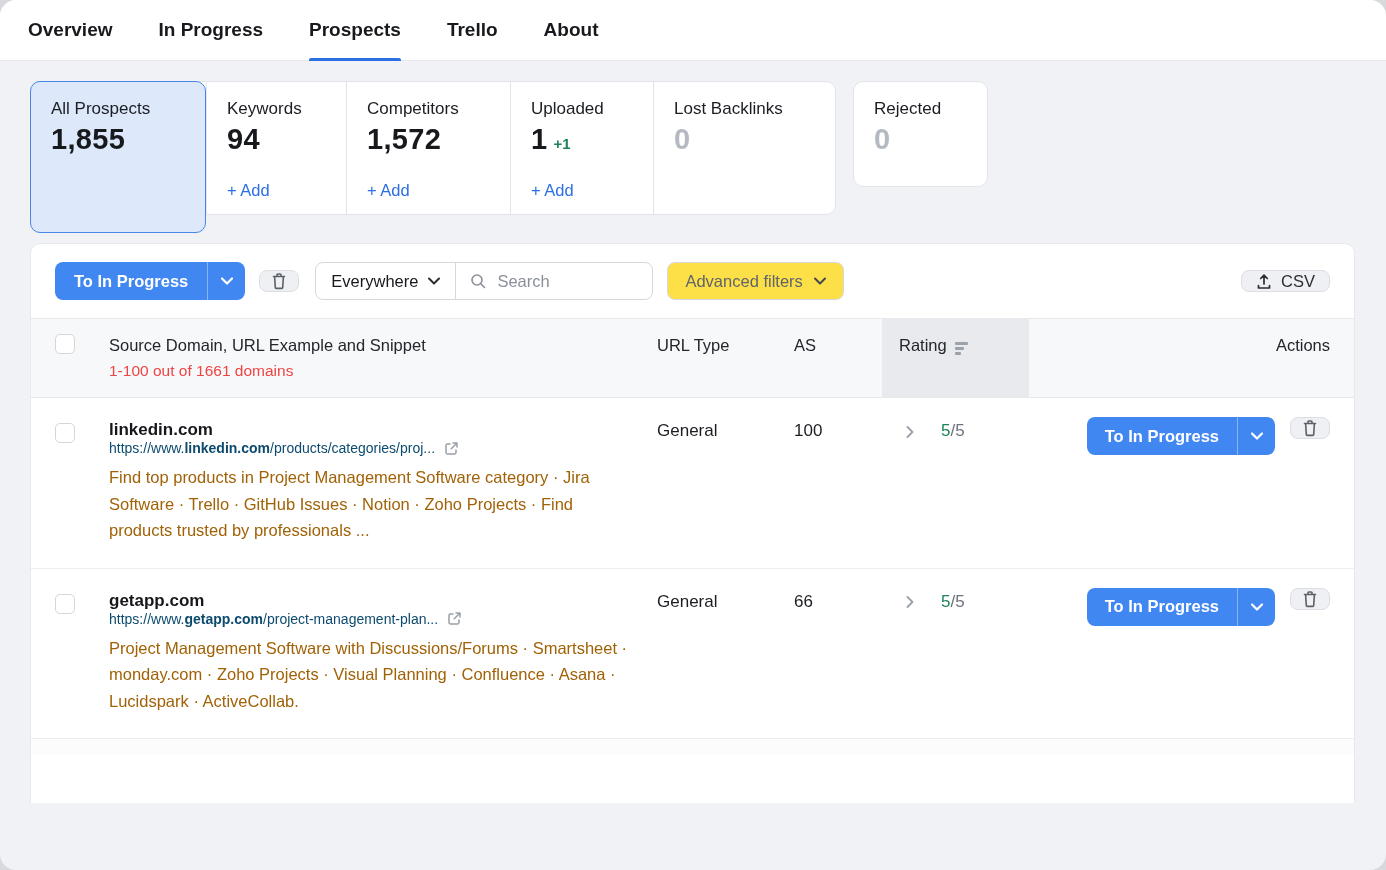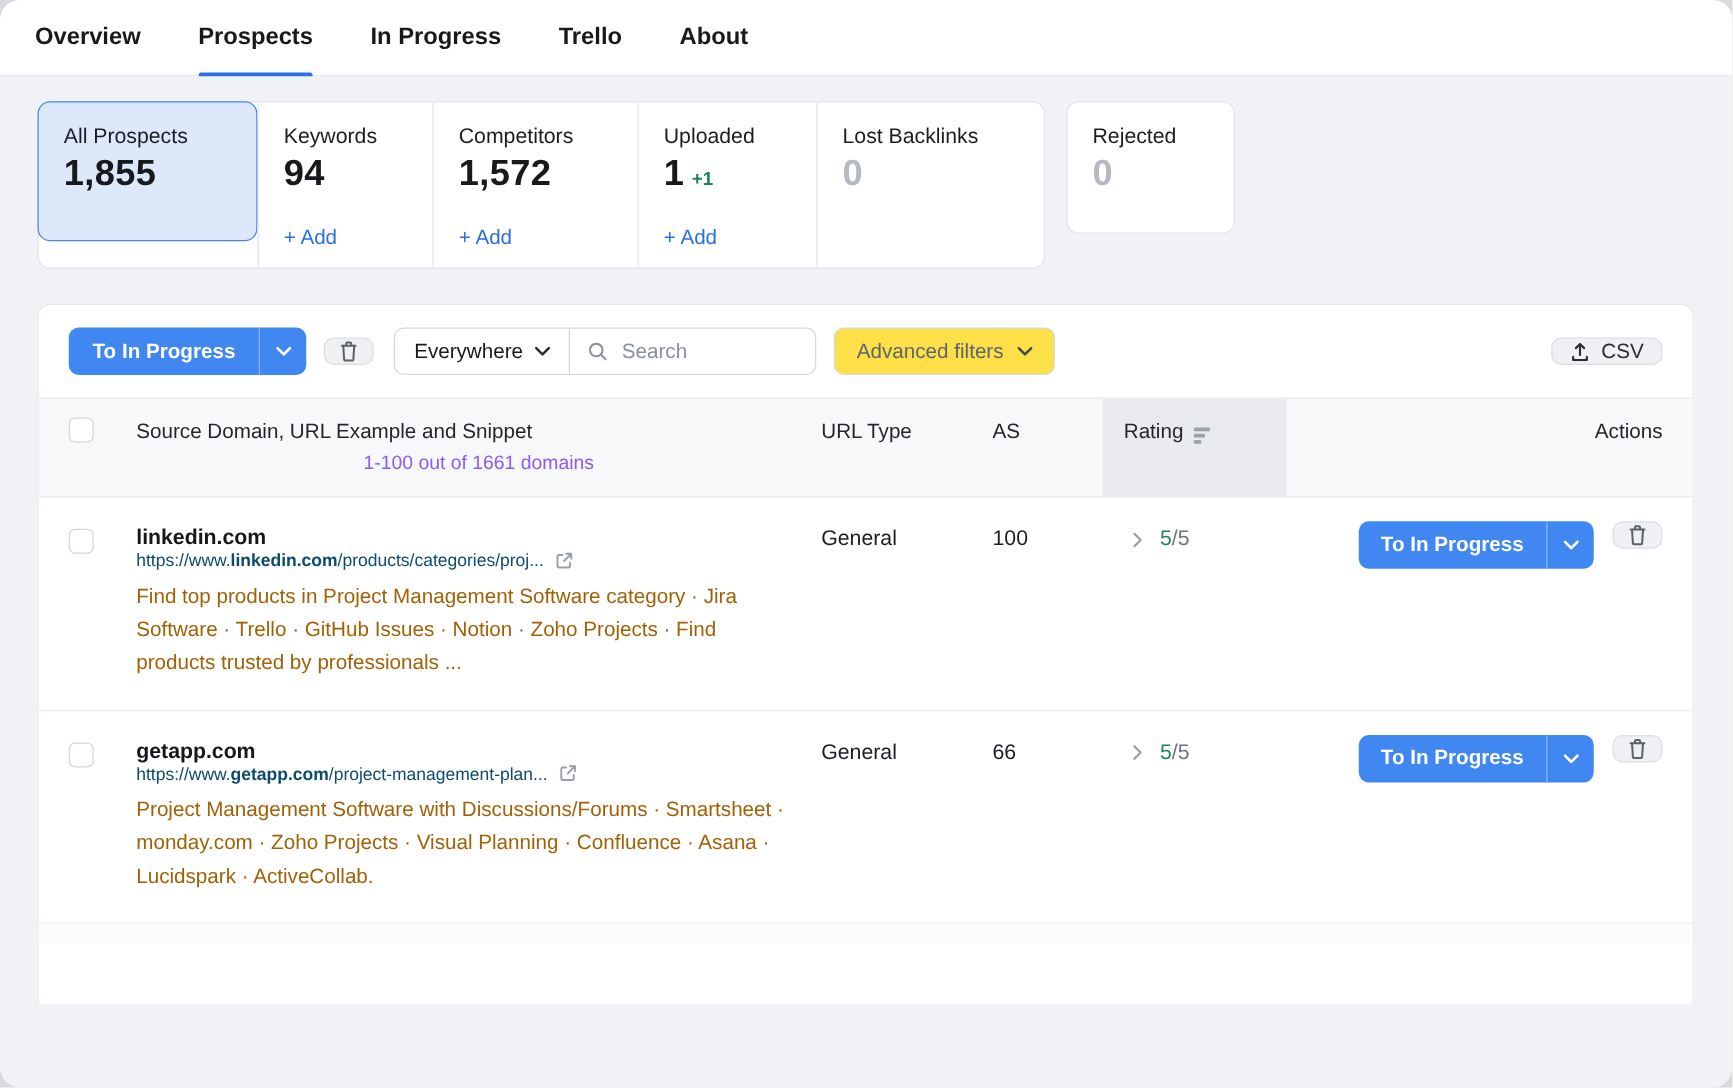--- a/index.html
+++ b/index.html
@@ -44,21 +44,21 @@
     display:flex;background:#fff;border:1px solid #e2e4e9;border-radius:10px;height:134px;
     box-sizing:border-box;
   }
   .card{
     box-sizing:border-box;padding:17px 20px 14px 20px;display:flex;flex-direction:column;
     border-left:1px solid #e2e4e9;cursor:pointer;
   }
   .card:first-child{border-left:none;}
   .card.selected{
     margin:-1px 0 -1px -1px;border:1px solid #4a86e8;border-radius:10px;
-    background:#dde9fb;height:112px;
+    background:#dde9fb;height:152px;
   }
   .card-label{font-size:17px;color:#1b1d22;white-space:nowrap;}
   .card-value-row{display:flex;align-items:baseline;gap:6px;margin-top:4px;}
   .card-value{font-size:29px;font-weight:700;color:#17191d;letter-spacing:.3px;}
   .card-value.muted{color:#b5b9c1;}
   .card-delta{font-size:15px;font-weight:700;color:#1d8457;}
   .card-add{
     margin-top:auto;font-size:16.5px;color:#2a6fe4;font-weight:500;cursor:pointer;white-space:nowrap;
   }
   .card-standalone{
@@ -112,21 +112,21 @@
   
   .grid{
     display:grid;
     grid-template-columns:54px 548px 137px 88px 147px 1fr;
     padding:0 24px;align-items:start;
   }
   .thead{
     background:#f7f8fa;border-top:1px solid #e8e9ed;border-bottom:1px solid #e8e9ed;
   }
   .th{font-size:16.5px;color:#23262b;padding-top:17px;}
-  .th-sub{font-size:15.5px;color:#8b5cf6;margin-top:7px;padding-bottom:17px;text-align:center;}
+  .th-sub{font-size:15.5px;color:#ef4444;margin-top:7px;padding-bottom:17px;}
   .th-rating{
     background:#e8eaee;align-self:stretch;height:100%;box-sizing:border-box;
     padding:17px 0 0 17px;display:flex;align-items:flex-start;gap:8px;cursor:pointer;
   }
   .th-actions{text-align:right;}
   .sort-icon{display:inline-flex;flex-direction:column;gap:2.5px;margin-top:6px;}
   .sort-icon span{display:block;height:2.5px;background:#9aa2ac;border-radius:1px;}
   .sort-icon .b1{width:13px;}.sort-icon .b2{width:9px;}.sort-icon .b3{width:6px;}
   .checkbox{
     width:20px;height:20px;border:1px solid #d4d6db;border-radius:5px;background:#fff;
@@ -140,39 +140,39 @@
   .cell-url{
     font-size:14px;color:#0c4a6e;display:flex;align-items:center;gap:9px;
   }
   .cell-url .bold{font-weight:700;}
   .ext-icon{color:#9aa0a8;cursor:pointer;display:inline-flex;}
   .cell-snippet{
     margin-top:8px;font-size:16.5px;color:#a16207;line-height:26.5px;max-width:520px;
   }
   .cell-plain{font-size:17px;color:#1b1d22;padding-top:1px;}
   .cell-rating{
-    display:flex;align-items:center;gap:14px;padding-left:24px;padding-top:1px;font-size:17px;
+    display:flex;align-items:center;gap:27px;padding-left:24px;padding-top:1px;font-size:17px;
   }
   .rating-expander{color:#9aa0a8;cursor:pointer;display:inline-flex;margin-top:1px;}
   .rating-val{color:#1d8457;font-weight:500;}
   .rating-total{color:#6d727d;}
   .cell-actions{display:flex;justify-content:flex-end;gap:15px;margin-top:-3px;}
   .cell-actions .btn-split .main{font-size:16.5px;padding:0 18px;}
   .partial-row{height:16px;background:#fcfcfd;}
   svg{flex-shrink:0;}
 </style>
 </head>
 <body>
 
 <div class="app">
 
   <div class="tabbar">
     <div class="tab">Overview</div>
+    <div class="tab">In Progress</div>
     <div class="tab active">Prospects</div>
-    <div class="tab">In Progress</div>
     <div class="tab">Trello</div>
     <div class="tab">About</div>
   </div>
 
 
   <div class="cards-row">
     <div class="cards-group">
       <div class="card selected" style="width:176px;">
         <div class="card-label">All Prospects</div>
         <div class="card-value-row">

